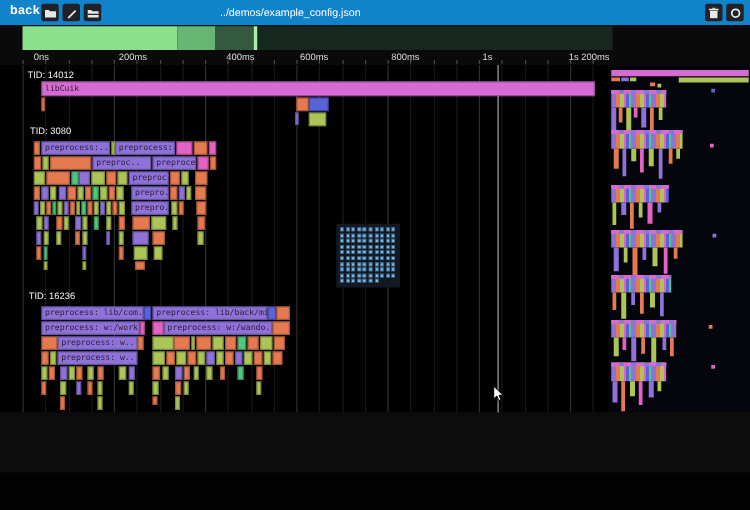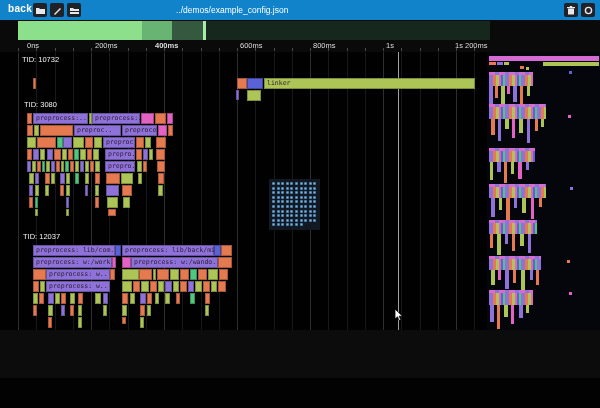--- a/index.html
+++ b/index.html
@@ -48,21 +48,21 @@
   <div class="bottomfill"></div>
 
   <div id="layer">
       <div class="seg" style="left: 18px; top: 21px; width: 124px; height: 19px; background: rgb(140, 224, 140);"></div>
       <div class="seg tex" style="left: 142px; top: 21px; width: 30px; height: 19px; background: rgb(104, 181, 115);"></div>
       <div class="seg tex" style="left: 172px; top: 21px; width: 31px; height: 19px; background: rgb(53, 89, 63);"></div>
       <div class="seg" style="left: 203px; top: 21px; width: 3px; height: 19px; background: rgb(168, 236, 168);"></div>
       <div class="seg" style="left: 206px; top: 21px; width: 284px; height: 19px; background: rgb(22, 40, 29);"></div>
       <div class="rlabel" style="left: 27px; top: 41px;">0ns</div>
       <div class="rlabel" style="left: 95px; top: 41px;">200ms</div>
-      <div class="rlabel" style="left: 155px; top: 41px; font-weight: bold;">400ms</div>
+      <div class="rlabel" style="left: 181px; top: 41px;">400ms</div>
       <div class="rlabel" style="left: 240px; top: 41px;">600ms</div>
       <div class="rlabel" style="left: 313px; top: 41px;">800ms</div>
       <div class="rlabel" style="left: 386px; top: 41px;">1s</div>
       <div class="rlabel" style="left: 455px; top: 41px;">1s 200ms</div>
       <div class="rtick" style="left: 18px; top: 48px;"></div>
       <div class="grid major" style="left: 18px; top: 52px; height: 278px;"></div>
       <div class="rtick" style="left: 36px; top: 48px;"></div>
       <div class="grid" style="left: 36px; top: 52px; height: 278px;"></div>
       <div class="rtick" style="left: 55px; top: 48px;"></div>
       <div class="grid" style="left: 55px; top: 52px; height: 278px;"></div>
@@ -106,25 +106,25 @@
       <div class="grid" style="left: 401px; top: 52px; height: 278px;"></div>
       <div class="rtick" style="left: 420px; top: 48px;"></div>
       <div class="grid" style="left: 420px; top: 52px; height: 278px;"></div>
       <div class="rtick" style="left: 438px; top: 48px;"></div>
       <div class="grid" style="left: 438px; top: 52px; height: 278px;"></div>
       <div class="rtick" style="left: 456px; top: 48px;"></div>
       <div class="grid major" style="left: 456px; top: 52px; height: 278px;"></div>
       <div class="rtick" style="left: 474px; top: 48px;"></div>
       <div class="grid" style="left: 474px; top: 52px; height: 278px;"></div>
       <div class="hline" style="left: 398px; top: 52px; height: 278px;"></div>
-      <div class="tidlabel" style="left: 22px; top: 55px;">TID: 10732</div>
+      <div class="tidlabel" style="left: 22px; top: 55px;">TID: 14012</div>
+      <div class="rect" style="left: 33px; top: 65px; width: 443px; height: 12px; background: rgb(213, 107, 211); line-height: 12px;">libCuik</div>
       <div class="rect" style="left: 33px; top: 78px; width: 3px; height: 11px; background: rgb(229, 121, 79); line-height: 11px;"></div>
       <div class="rect" style="left: 237px; top: 78px; width: 10px; height: 11px; background: rgb(229, 121, 79); line-height: 11px;"></div>
       <div class="rect" style="left: 247px; top: 78px; width: 16px; height: 11px; background: rgb(90, 98, 216); line-height: 11px;"></div>
-      <div class="rect" style="left: 264px; top: 78px; width: 211px; height: 11px; background: rgb(173, 197, 87); line-height: 11px;">linker</div>
       <div class="rect" style="left: 236px; top: 90px; width: 2px; height: 10px; background: rgb(143, 114, 217); line-height: 10px;"></div>
       <div class="rect" style="left: 247px; top: 90px; width: 14px; height: 11px; background: rgb(173, 197, 87); line-height: 11px;"></div>
       <div class="tidlabel" style="left: 24px; top: 100px;">TID: 3080</div>
       <div class="rect" style="left: 27px; top: 113px; width: 5px; height: 11px; background: rgb(229, 121, 79); line-height: 11px;"></div>
       <div class="rect" style="left: 33px; top: 113px; width: 55px; height: 11px; background: rgb(143, 114, 217); line-height: 11px;">preprocess:..</div>
       <div class="rect" style="left: 89px; top: 113px; width: 2px; height: 11px; background: rgb(173, 197, 87); line-height: 11px;"></div>
       <div class="rect" style="left: 92px; top: 113px; width: 48px; height: 11px; background: rgb(143, 114, 217); line-height: 11px;">preprocess:..</div>
       <div class="rect" style="left: 141px; top: 113px; width: 13px; height: 11px; background: rgb(226, 99, 195); line-height: 11px;"></div>
       <div class="rect" style="left: 155px; top: 113px; width: 11px; height: 11px; background: rgb(229, 121, 79); line-height: 11px;"></div>
       <div class="rect" style="left: 167px; top: 113px; width: 6px; height: 11px; background: rgb(226, 99, 195); line-height: 11px;"></div>
@@ -206,21 +206,21 @@
       <div class="rect" style="left: 158px; top: 185px; width: 5px; height: 11px; background: rgb(173, 197, 87); line-height: 11px;"></div>
       <div class="rect" style="left: 29px; top: 197px; width: 4px; height: 11px; background: rgb(229, 121, 79); line-height: 11px;"></div>
       <div class="rect" style="left: 35px; top: 197px; width: 3px; height: 11px; background: rgb(79, 200, 125); line-height: 11px;"></div>
       <div class="rect" style="left: 66px; top: 197px; width: 3px; height: 11px; background: rgb(143, 114, 217); line-height: 11px;"></div>
       <div class="rect" style="left: 95px; top: 197px; width: 4px; height: 11px; background: rgb(229, 121, 79); line-height: 11px;"></div>
       <div class="rect" style="left: 107px; top: 197px; width: 11px; height: 11px; background: rgb(173, 197, 87); line-height: 11px;"></div>
       <div class="rect" style="left: 123px; top: 197px; width: 7px; height: 11px; background: rgb(173, 197, 87); line-height: 11px;"></div>
       <div class="rect" style="left: 35px; top: 209px; width: 3px; height: 7px; background: rgb(173, 197, 87); line-height: 7px;"></div>
       <div class="rect" style="left: 66px; top: 209px; width: 3px; height: 7px; background: rgb(173, 197, 87); line-height: 7px;"></div>
       <div class="rect" style="left: 108px; top: 209px; width: 8px; height: 7px; background: rgb(229, 121, 79); line-height: 7px;"></div>
-      <div class="tidlabel" style="left: 23px; top: 232px;">TID: 12037</div>
+      <div class="tidlabel" style="left: 23px; top: 232px;">TID: 16236</div>
       <div class="rect" style="left: 33px; top: 245px; width: 82px; height: 11px; background: rgb(143, 114, 217); line-height: 11px;">preprocess: lib/com..</div>
       <div class="rect" style="left: 115px; top: 245px; width: 6px; height: 11px; background: rgb(90, 98, 216); line-height: 11px;"></div>
       <div class="rect" style="left: 122px; top: 245px; width: 92px; height: 11px; background: rgb(143, 114, 217); line-height: 11px;">preprocess: lib/back/mi..</div>
       <div class="rect" style="left: 214px; top: 245px; width: 7px; height: 11px; background: rgb(90, 98, 216); line-height: 11px;"></div>
       <div class="rect" style="left: 221px; top: 245px; width: 11px; height: 11px; background: rgb(229, 121, 79); line-height: 11px;"></div>
       <div class="rect" style="left: 33px; top: 257px; width: 79px; height: 11px; background: rgb(143, 114, 217); line-height: 11px;">preprocess: w:/work..</div>
       <div class="rect" style="left: 112px; top: 257px; width: 4px; height: 11px; background: rgb(226, 99, 195); line-height: 11px;"></div>
       <div class="rect" style="left: 122px; top: 257px; width: 9px; height: 11px; background: rgb(226, 99, 195); line-height: 11px;"></div>
       <div class="rect" style="left: 131px; top: 257px; width: 87px; height: 11px; background: rgb(143, 114, 217); line-height: 11px;">preprocess: w:/wando..</div>
       <div class="rect" style="left: 218px; top: 257px; width: 14px; height: 11px; background: rgb(229, 121, 79); line-height: 11px;"></div>

